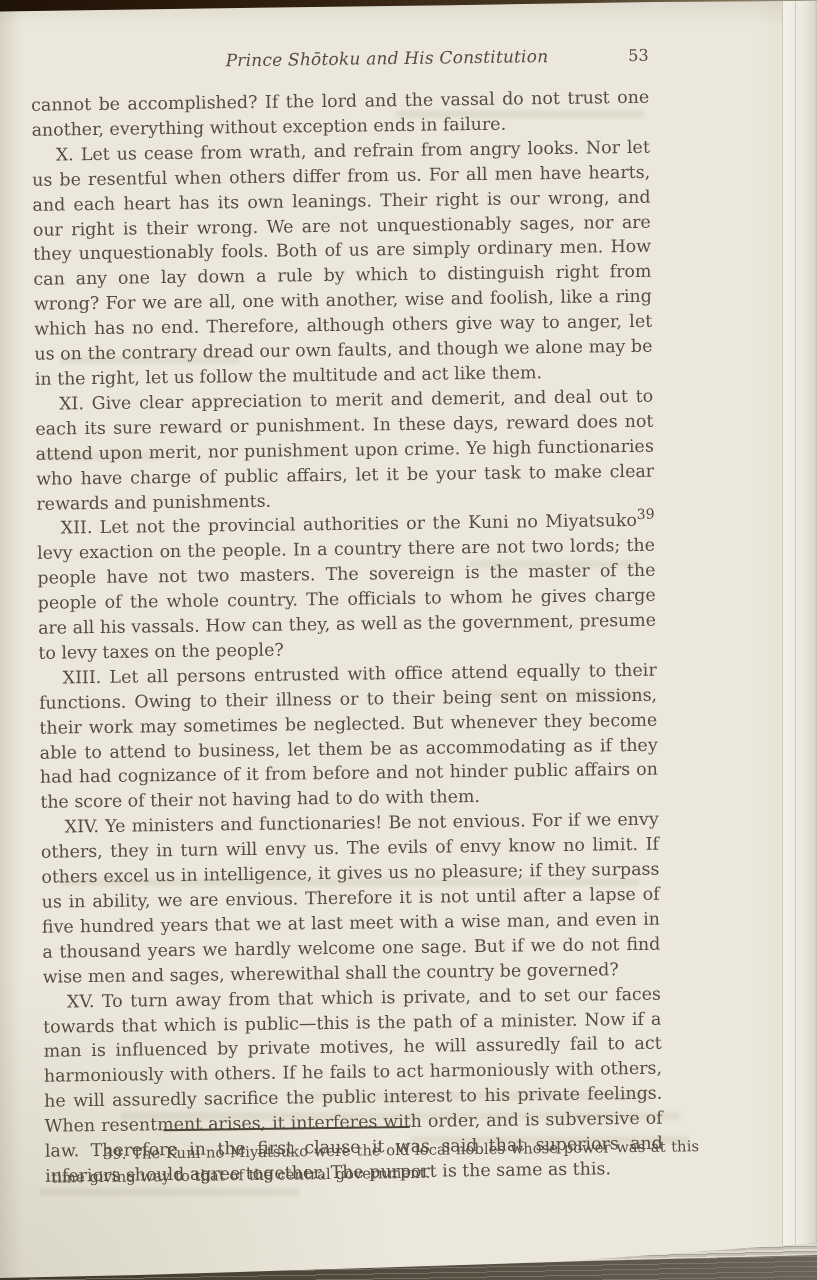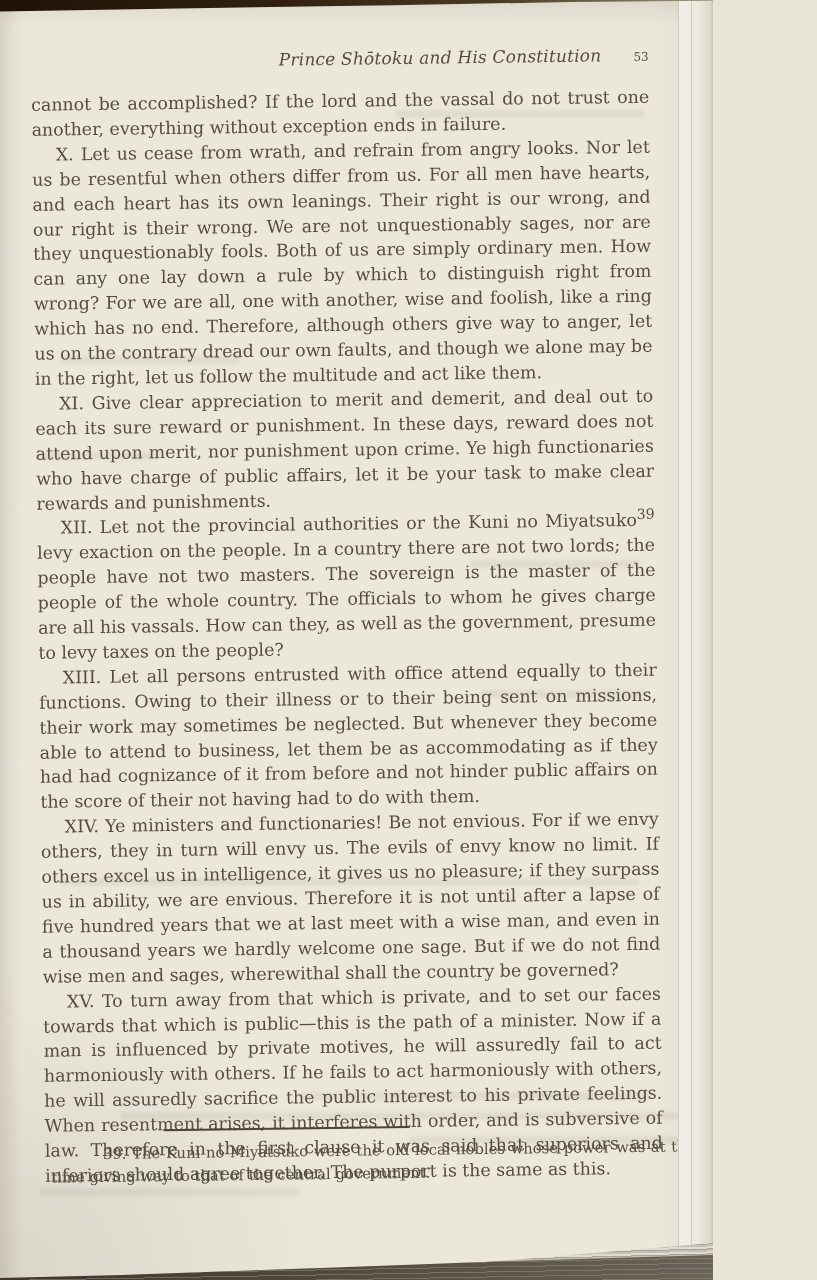--- a/index.html
+++ b/index.html
@@ -2,21 +2,21 @@
 <html style="--page-bg: #ebe8db; --ink: #564c40;"><head>
 <meta charset="utf-8">
 <style>
   html, body { margin: 0; padding: 0; }
   body {
     width: 817px; height: 1280px; overflow: hidden;
     font-family: "DejaVu Serif", "Liberation Serif", serif;
     background: #e8e5d8;
   }
   .scan {
-    position: relative; width: 713px; height: 1280px;
+    position: relative; width: 817px; height: 1280px;
     background:
       radial-gradient(120% 60% at 0% 100%, rgba(110,98,76,0.14), transparent 40%),
       linear-gradient(to right, rgba(110,95,70,0.16) 0, transparent 22px),
       linear-gradient(to bottom, rgba(90,75,55,0.10) 0, transparent 26px),
       linear-gradient(to left, rgba(100,90,70,0.08) 0, transparent 60px),
       var(--page-bg, #ebe8db);
   }
   
   .top-edge {
     position: absolute; top: 0; left: 0; width: 100%; height: 14px; z-index: 6;
@@ -54,21 +54,21 @@
     position: absolute; inset: 0; z-index: 2;
     transform: rotate(-0.75deg);
     transform-origin: 400px 620px;
     color: var(--ink, #564c40);
   }
   .running-head {
     position: absolute; top: 48px; left: 38px; width: 618px;
     display: flex; justify-content: flex-end; align-items: baseline; gap: 32px;
   }
   .head-title { font-style: italic; font-size: 17px; letter-spacing: 0.2px; }
-  .page-number { font-size: 12px; }
+  .page-number { font-size: 16px; margin-left: 48px; }
   .body-text {
     position: absolute; top: 88px; left: 38px; width: 618px;
     font-size: 17.4px; line-height: 24.9px;
     text-align: justify; text-justify: inter-word;
   }
   .body-text p.para { margin: 0; text-indent: 24px; }
   .body-text p.noindent { text-indent: 0; }
   .body-text sup {
     font-size: 14px; line-height: 0; position: relative; top: -1px; vertical-align: super;
   }

